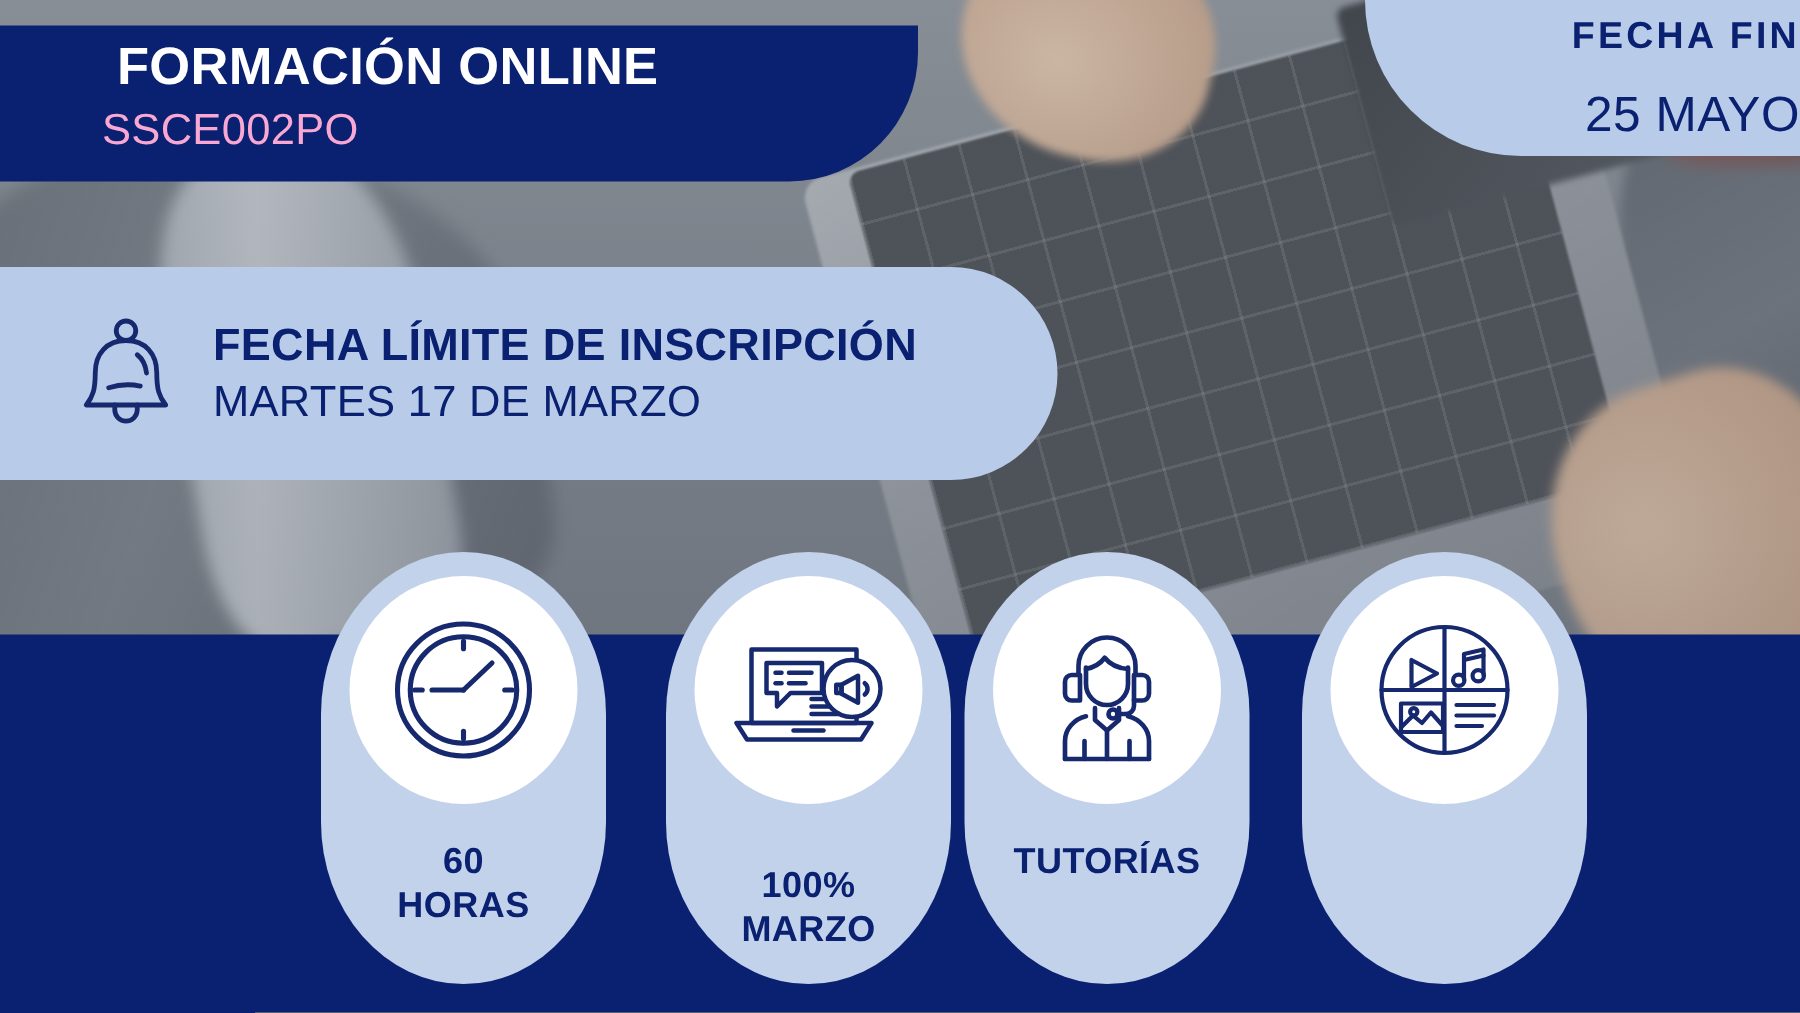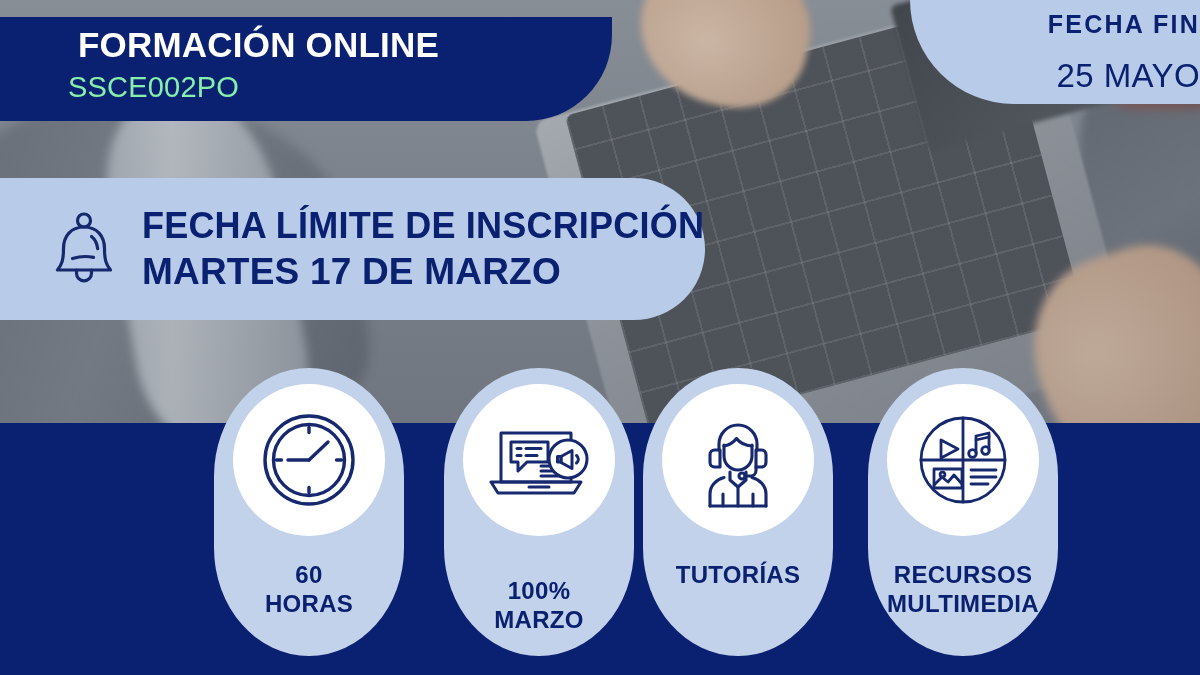--- a/index.html
+++ b/index.html
@@ -99,21 +99,21 @@
     z-index:5;
     margin-top:17px;
   }
   .header-title {
     position:absolute; left:78px; top:8px;
     color:#ffffff; font-size:35px; font-weight:bold;
     letter-spacing:.2px; white-space:nowrap;
   }
   .header-code {
     position:absolute; left:68px; top:54px;
-    color:#86efac; font-size:29px; font-weight:normal;
+    color:#f9a8d4; font-size:29px; font-weight:normal;
     letter-spacing:.2px; white-space:nowrap;
   }
 
   
   .endbadge {
     position:absolute; right:0; top:0; width:290px; height:104px;
     background:var(--lightblue);
     border-bottom-left-radius:104px;
     z-index:5;
     display:flex; flex-direction:column;
@@ -136,25 +136,25 @@
     border-radius:0 74px 74px 0;
     z-index:5;
     display:flex; align-items:center;
   }
   .bell-wrap {
     margin-left:118px; width:72px; height:78px; flex:none;
     display:flex; align-items:center; justify-content:center;
   }
   .deadline-text { margin-left:22px; }
   .deadline-title {
-    color:var(--navy); font-size:36px; font-weight:bold; letter-spacing:.2px;
+    color:var(--navy); font-size:30px; font-weight:bold; letter-spacing:.2px;
     white-space:nowrap;
   }
   .deadline-date {
-    color:var(--navy); font-size:37px; font-weight:bold; letter-spacing:.2px;
+    color:var(--navy); font-size:29px; font-weight:normal; letter-spacing:.2px;
     white-space:nowrap; margin-top:4px;
   }
 
   
   .bottom-band {
     position:absolute; left:0; top:423px; width:1200px; height:252px;
     background:var(--navy); z-index:3;
   }
 
   
@@ -316,20 +316,16 @@
           <circle cx="72.5" cy="40.5" r="3.8"></circle>
           <line x1="63" y1="30" x2="76" y2="27"></line>
           <rect x="21" y="59" width="28" height="19"></rect>
           <path d="M21 75l8-8 6 5 6-7 8 9"></path>
           <circle cx="29.5" cy="64.5" r="2.4"></circle>
           <line x1="58" y1="60" x2="83" y2="60"></line>
           <line x1="58" y1="67" x2="83" y2="67"></line>
           <line x1="58" y1="74" x2="75" y2="74"></line>
         </svg>
       </div>
-      <div class="card-label">
-        <span>RECURSOS</span>
-        <span class="l2">MULTIMEDIA</span>
-      </div>
     </div>
 
   </div>
 </div>
 
 </body></html>

